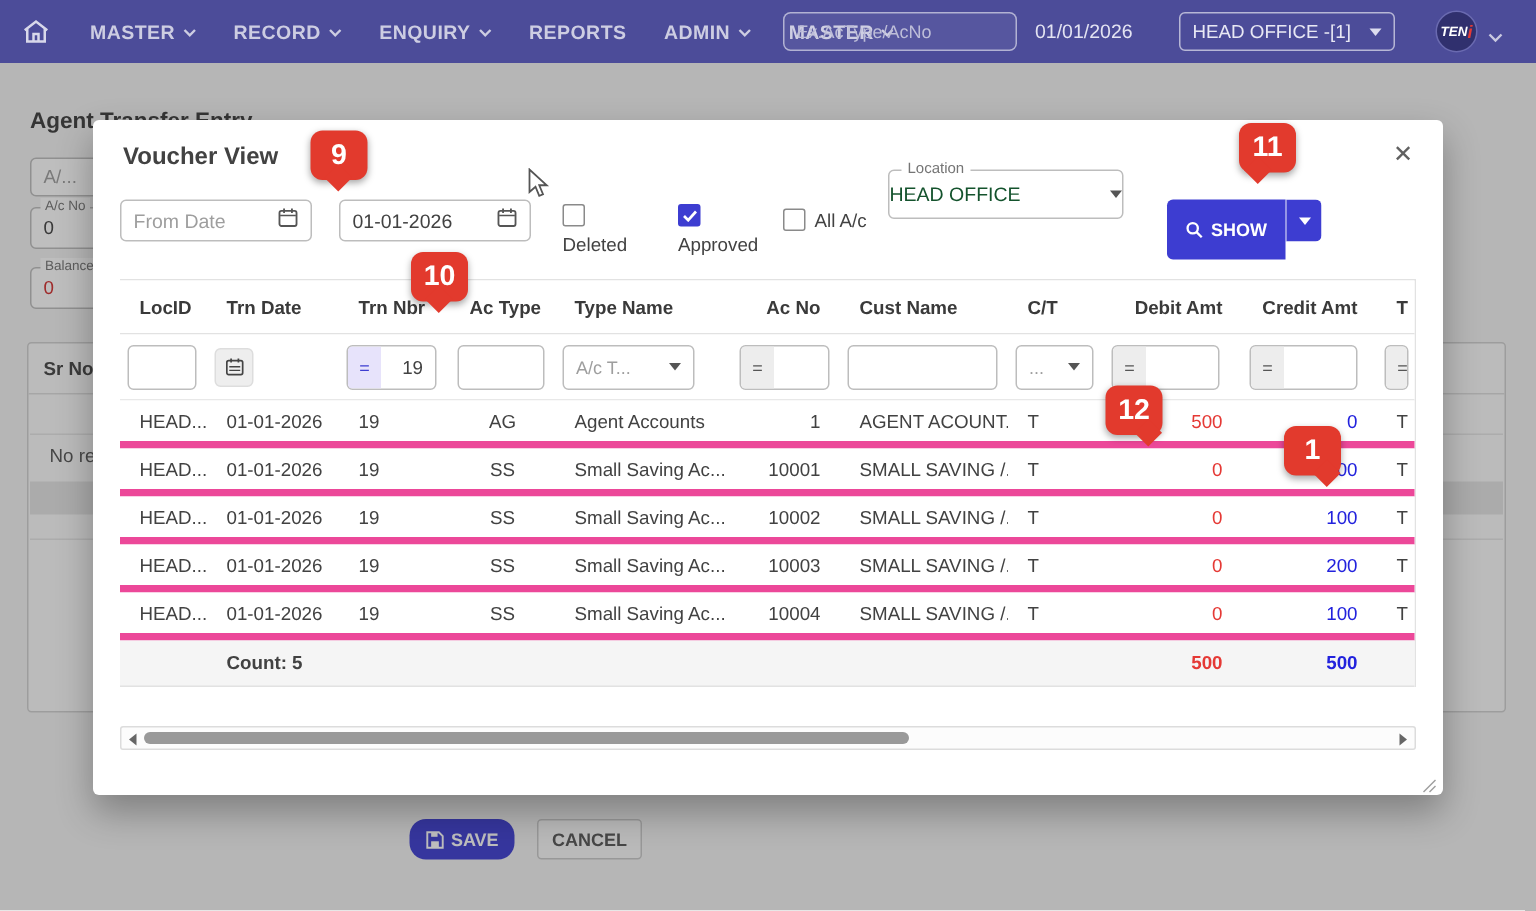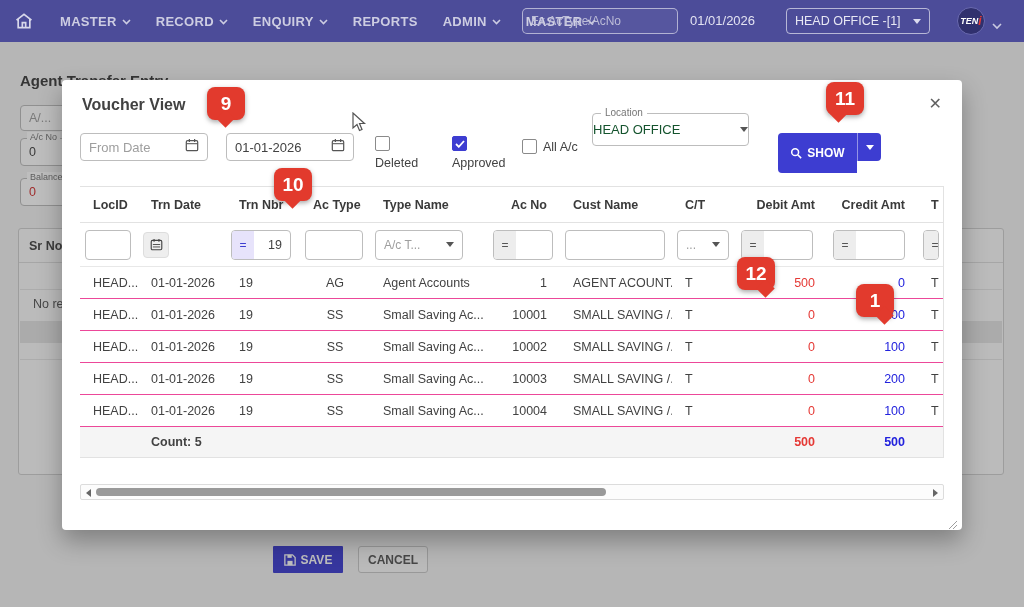--- a/index.html
+++ b/index.html
@@ -31,21 +31,21 @@
   .fieldset .legend { position:absolute; top:-7px; left:6px; background:#fff; font-size:9px; color:#757575; padding:0 3px; }
   .fieldset .val { font-size:12.5px; color:#424242; line-height:22px; }
   .fs-acno { left:20px; top:96px; width:110px; height:28px; }
   .fs-bal  { left:20px; top:136px; width:110px; height:28px; }
   .fs-bal .val { color:#d32f2f; }
   .bg-panel { position:absolute; left:18px; top:186px; width:986px; height:247px; background:#fbfbfb; border:1px solid #d0d0d0; border-radius:3px; }
   .bg-panel-head { height:34px; border-bottom:1px solid #ddd; display:flex; align-items:center; padding-left:10px; font-size:12.5px; font-weight:700; color:#444; }
   .bg-norec { position:absolute; left:14px; top:68px; font-size:12.5px; color:#555; }
   .bg-stripe { position:absolute; left:1px; top:92px; width:982px; height:22px; background:#e4e4e4; }
   .bg-line { position:absolute; left:1px; width:982px; border-top:1px solid #e6e6e6; }
-  .btn-save { position:absolute; left:273px; top:504px; width:70px; height:27px; background:#3d3dd1; color:#fff; border:none; border-radius:1px; font-size:12px; font-weight:700; display:flex; align-items:center; justify-content:center; gap:5px; cursor:pointer; font-family:"Liberation Sans",sans-serif; }
+  .btn-save { position:absolute; left:273px; top:504px; width:70px; height:27px; background:#3d3dd1; color:#fff; border:none; border-radius:11px; font-size:12px; font-weight:700; display:flex; align-items:center; justify-content:center; gap:5px; cursor:pointer; font-family:"Liberation Sans",sans-serif; }
   .btn-cancel { position:absolute; left:358px; top:504px; width:70px; height:27px; background:#fafafa; color:#555; border:1px solid #c9c9c9; border-radius:3px; font-size:12px; font-weight:700; cursor:pointer; font-family:"Liberation Sans",sans-serif; }
 
   
   .overlay { position:absolute; top:42px; left:0; width:1024px; height:565px; background:rgba(40,40,40,.30); z-index:10; }
 
   
   .modal { position:absolute; left:62px; top:80px; width:900px; height:450px; background:#fff; border-radius:4px; box-shadow:0 11px 24px rgba(0,0,0,.30); z-index:20; }
   .modal-title { position:absolute; left:20px; top:16px; font-size:16px; font-weight:700; color:#424242; }
   .modal-close { position:absolute; right:20px; top:16px; font-size:16px; color:#616161; cursor:pointer; line-height:1; }
 
@@ -69,21 +69,21 @@
   .loc-fieldset .val { font-size:13px; color:#14532d; }
   .sel-arrow { margin-left:auto; width:0; height:0; border-left:4.5px solid transparent; border-right:4.5px solid transparent; border-top:5px solid #555; }
 
   .show-group { position:absolute; left:716px; top:53px; height:28px; display:flex; }
   .show-main { width:79px; height:40px; background:#3d3dd1; color:#fff; border:none; border-radius:4px 0 0 4px; font-size:12px; font-weight:700; display:flex; align-items:center; justify-content:center; gap:5px; cursor:pointer; font-family:"Liberation Sans",sans-serif; }
   .show-chev { width:24px; height:28px; background:#3d3dd1; border:none; border-left:1px solid rgba(255,255,255,.45); border-radius:0 4px 4px 0; display:flex; align-items:center; justify-content:center; cursor:pointer; }
   .show-chev .arrow { width:0; height:0; border-left:4px solid transparent; border-right:4px solid transparent; border-top:5px solid #fff; }
 
   
   .vtable { position:absolute; left:18px; top:106px; width:864px; border-top:1px solid #e2e2e2; border-right:1px solid #e2e2e2; }
-  .trow { display:flex; align-items:center; border-bottom:1px solid #ec4899; background:#fff; }
+  .trow { display:flex; align-items:center; border-bottom:5px solid #ec4899; background:#fff; }
   .trow.head { height:36px; border-bottom:1px solid #e2e2e2; }
   .trow.filter { height:44px; border-bottom:1px solid #e8e8e8; }
   .trow.data { height:32px; }
   .trow.foot { height:31px; background:#f5f5f5; border-bottom:1px solid #e2e2e2; }
   .cell { padding:0 13px; font-size:12.5px; color:#424242; white-space:nowrap; overflow:hidden; flex:none; }
   .head .cell { font-weight:700; color:#3a3a3a; font-size:12.5px; }
   .c0{width:58px} .c1{width:88px} .c2{width:74px} .c3{width:70px} .c4{width:118px} .c5{width:72px}
   .c6{width:112px} .c7{width:64px} .c8{width:92px} .c9{width:90px} .c10{width:26px; padding:0 2px 0 13px;}
   .ac { text-align:center; } .ar { text-align:right; }
   .red { color:#e53935; } .blue { color:#2222dd; }

